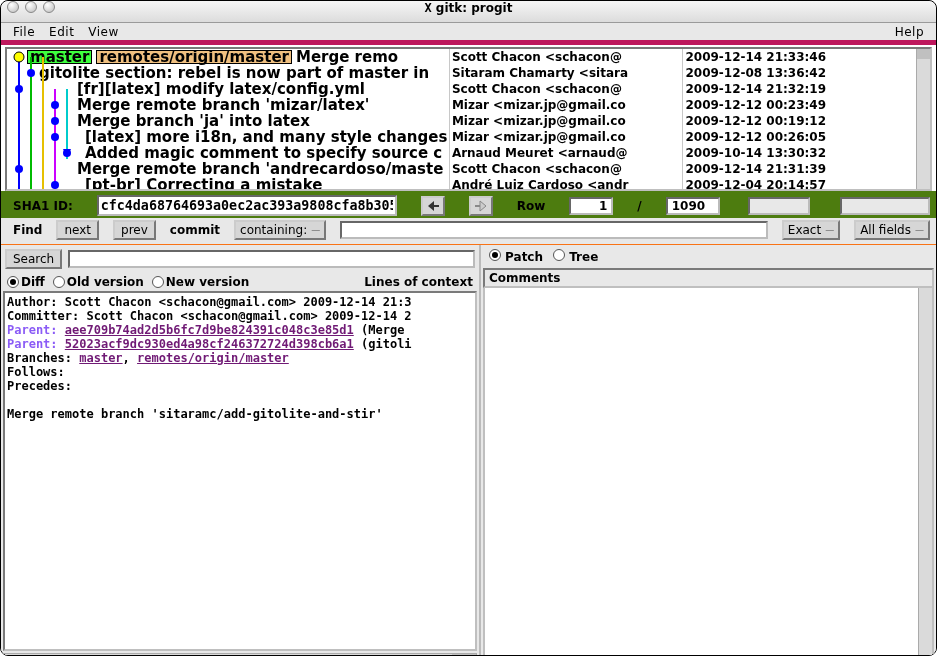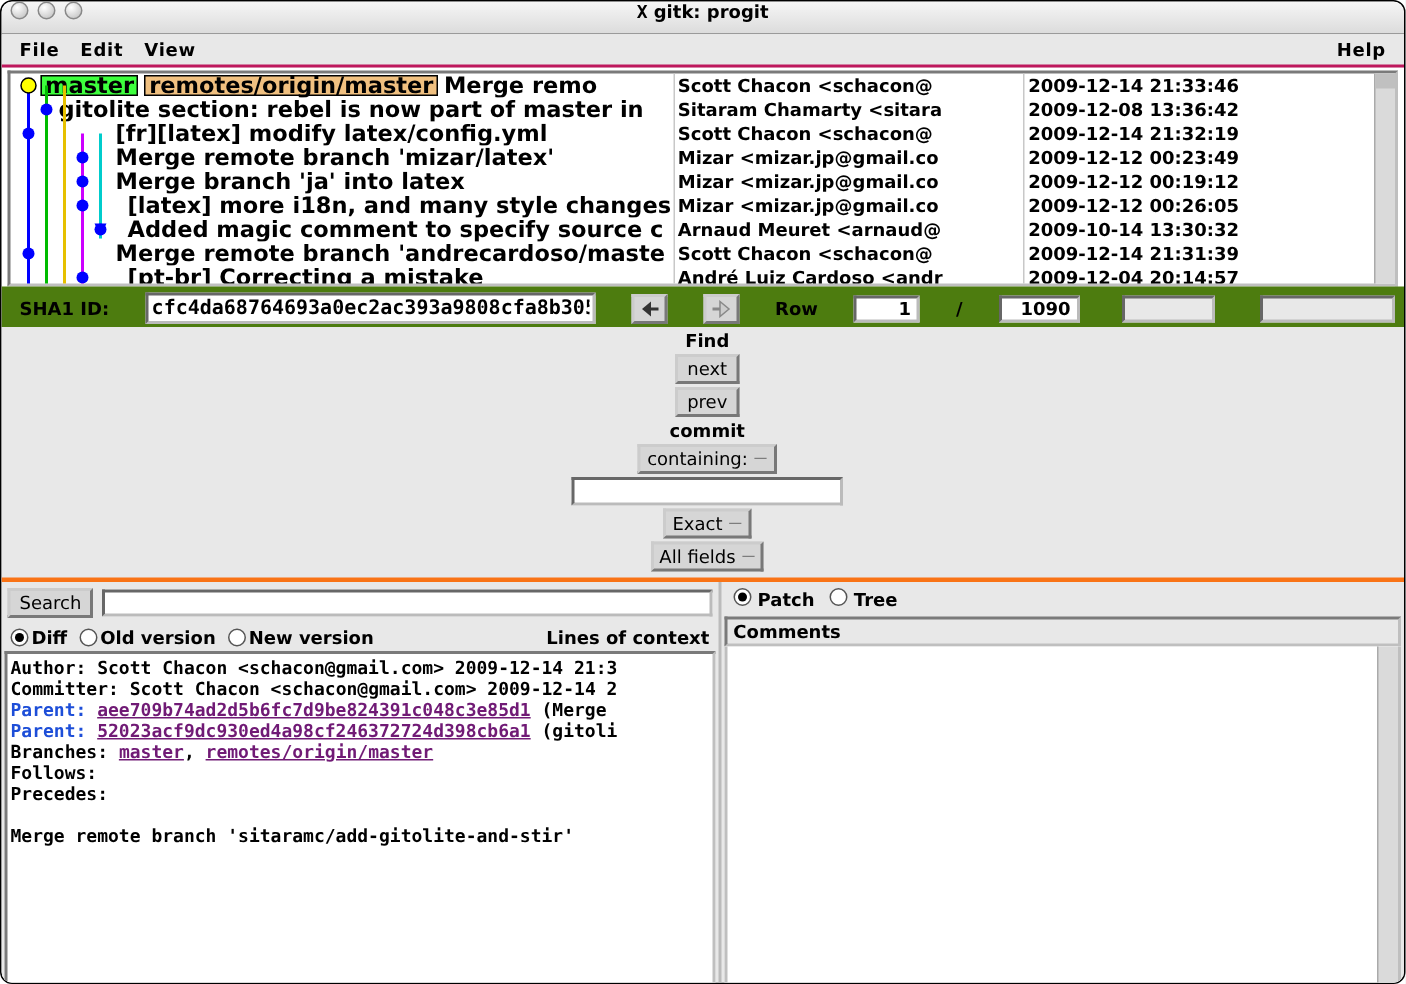--- a/index.html
+++ b/index.html
@@ -2,21 +2,21 @@
 <html><head>
 <meta charset="utf-8">
 <style>
 * { box-sizing: border-box; margin: 0; padding: 0; }
 body { font-family: "DejaVu Sans", Arial, sans-serif; font-size: 12px; background: #fff; width: 937px; height: 656px; overflow: hidden; border: 1px solid #000; border-radius: 8px; }
 .titlebar { height: 22px; background: linear-gradient(#f6f6f6,#dcdcdc); border-bottom: 1px solid #9a9a9a; display: flex; align-items: flex-start; padding: 0 6px; border-radius: 8px 8px 0 0; }
 .tb-buttons { display: flex; gap: 6px; }
 .tb-btn { width: 12px; height: 12px; border-radius: 50%; background: radial-gradient(circle at 35% 30%, #fff, #bbb); border: 1px solid #888; }
 .tb-title { position: absolute; left: 0; right: 0; text-align: center; font-weight: bold; font-size: 12px; }
 .tb-title .x { font-family: monospace; margin-right: 4px; }
-.menubar { height: 22px; display: flex; align-items: center; padding: 0 12px; font-weight: bold; gap: 14px; border-bottom: 2px solid #be185d; background: #e8e8e8; }
+.menubar { height: 22px; display: flex; align-items: center; padding: 0 12px; font-weight: normal; gap: 14px; border-bottom: 5px solid #be185d; background: #e8e8e8; }
 .menubar .spacer { flex: 1; }
 .menuitem { letter-spacing: .5px; }
 
 .pane-top { display: flex; height: 144px; border: 2px solid #bfbfbf; border-top-color:#7a7a7a; border-left-color:#7a7a7a; margin: 2px 4px 0 4px; background:#fff; }
 .commit-col { flex: 1.9; overflow: hidden; position: relative; }
 .graph-svg { position: absolute; left: 2px; top: 0; width: 72px; height: 144px; }
 .commit-rows { margin-left: 2px; }
 .commit-row { height: 16px; line-height: 16px; white-space: nowrap; overflow: hidden; font-weight: bold; font-size: 15px; }
 .commit-row .label-box { display: inline-block; height: 14px; line-height: 12px; border: 1px solid #000; padding: 0 2px; margin-right: 4px; font-weight: bold; }
 .lb-green { background: #3dff3d; }
@@ -25,39 +25,39 @@
 .auth-row, .date-row { height: 16px; line-height: 16px; white-space: nowrap; padding-left: 2px; font-weight: bold; }
 .top-scroll { width: 14px; background: #dadada; border-left: 1px solid #aaa; position: relative; }
 .top-scroll::before { content:""; position:absolute; top:0; left:0; right:0; height:10px; background:#c0c0c0; }
 
 .sha-bar { display:flex; align-items:center; padding: 4px 6px 2px 12px; gap: 24px; background:#4d7c0f; }
 .sha-bar .lbl { font-weight:bold; }
 .sha-input { font-family: monospace; border: 2px inset #bbb; padding: 1px 2px; width: 300px; background:#fff; font-weight:bold; }
 .arrow-btn { width:24px; height:20px; border:2px outset #ccc; background:#d6d6d6; display:inline-flex; align-items:center; justify-content:center; }
 .arrow-btn svg { width:14px; height:12px; }
 .row-sp { width: 44px; text-align:right; display:inline-block; border:2px inset #bbb; background:#fff; padding:0 4px; font-weight:bold; }
-.row-tot { width:54px; text-align:right; display:inline-block; border:2px inset #bbb; background:#fff; padding:0 4px; font-weight:bold; }
+.row-tot { width:54px; display:inline-block; border:2px inset #bbb; background:#fff; padding:0 4px; font-weight:bold; }
 .row-blank { flex:1; height:18px; border:2px inset #bbb; background:#e8e8e8; margin-left:4px; }
 .bev-btn { border:2px outset #ccc; background:#d6d6d6; padding:1px 6px; font-weight:normal; }
 
-.find-bar { display:flex; align-items:center; padding: 2px 6px 4px 12px; gap: 2px; background:#e8e8e8; font-weight:bold; border-bottom: 3px solid #f97316; flex-direction: column; }
+.find-bar { display:flex; align-items:center; padding: 2px 6px 4px 12px; gap: 14px; background:#e8e8e8; font-weight:bold; border-bottom: 1px solid #f97316; }
 .find-input { flex:1; border:2px inset #bbb; background:#fff; height:18px; }
 .dd { border:2px outset #ccc; background:#d6d6d6; padding:1px 4px; font-weight:normal; display:flex; align-items:center; gap:2px; }
 .dd::after { content:"—"; font-size:9px; color:#666; margin-left:2px; }
 
 .bottom { display:flex; height: 424px; background:#e8e8e8; }
 .left-pane { flex: 1.05; display:flex; flex-direction:column; border-right: 2px solid #bbb; }
 .search-row { display:flex; align-items:center; gap:6px; padding:4px 4px; }
 .search-row input { flex:1; border:2px inset #bbb; height:18px; background:#fff; }
 .diff-opts { display:flex; align-items:center; gap:8px; padding:2px 6px; font-weight:bold; }
 .diff-opts label { display:flex; align-items:center; gap:2px; }
 .radio { width:12px; height:12px; border:1px solid #555; border-radius:50%; display:inline-block; background:#fff; position:relative; }
 .radio.sel::after { content:""; position:absolute; left:2px; top:2px; width:6px; height:6px; border-radius:50%; background:#000; }
 .diff-body { flex:1; border:2px solid #bfbfbf; border-top-color:#7a7a7a; border-left-color:#7a7a7a; background:#fff; margin:0 2px 2px 2px; font-family: monospace; font-size: 12px; padding:2px; overflow:hidden; white-space:nowrap; font-weight:bold; position:relative; }
-.diff-body .red { color:#1d4ed8; }
+.diff-body .red { color:#8b5cf6; }
 .diff-body .link { color:#701a75; text-decoration:underline; }
 .left-hscroll { height:14px; background:#dadada; border:1px solid #aaa; margin:0 2px 2px 2px; position:relative; }
 .left-hscroll::before { content:""; position:absolute; right:0; top:0; bottom:0; width:24px; background:#c0c0c0; }
 
 .right-pane { flex: 1; display:flex; flex-direction:column; }
 .patch-row { display:flex; align-items:center; gap:10px; padding:4px 8px; font-weight:bold; }
 .comments-hdr { background:#e8e8e8; border:2px solid #bfbfbf; border-top-color:#7a7a7a; border-left-color:#7a7a7a; margin:0 2px 0 2px; padding:1px 4px; font-weight:bold; flex:0 0 auto; }
 .right-body { flex:1; border:2px solid #bfbfbf; border-top:none; background:#fff; margin:0 2px 2px 2px; position:relative; }
 .right-body .vscroll { position:absolute; right:0; top:0; bottom:0; width:14px; background:#dadada; border-left:1px solid #aaa; }
 

